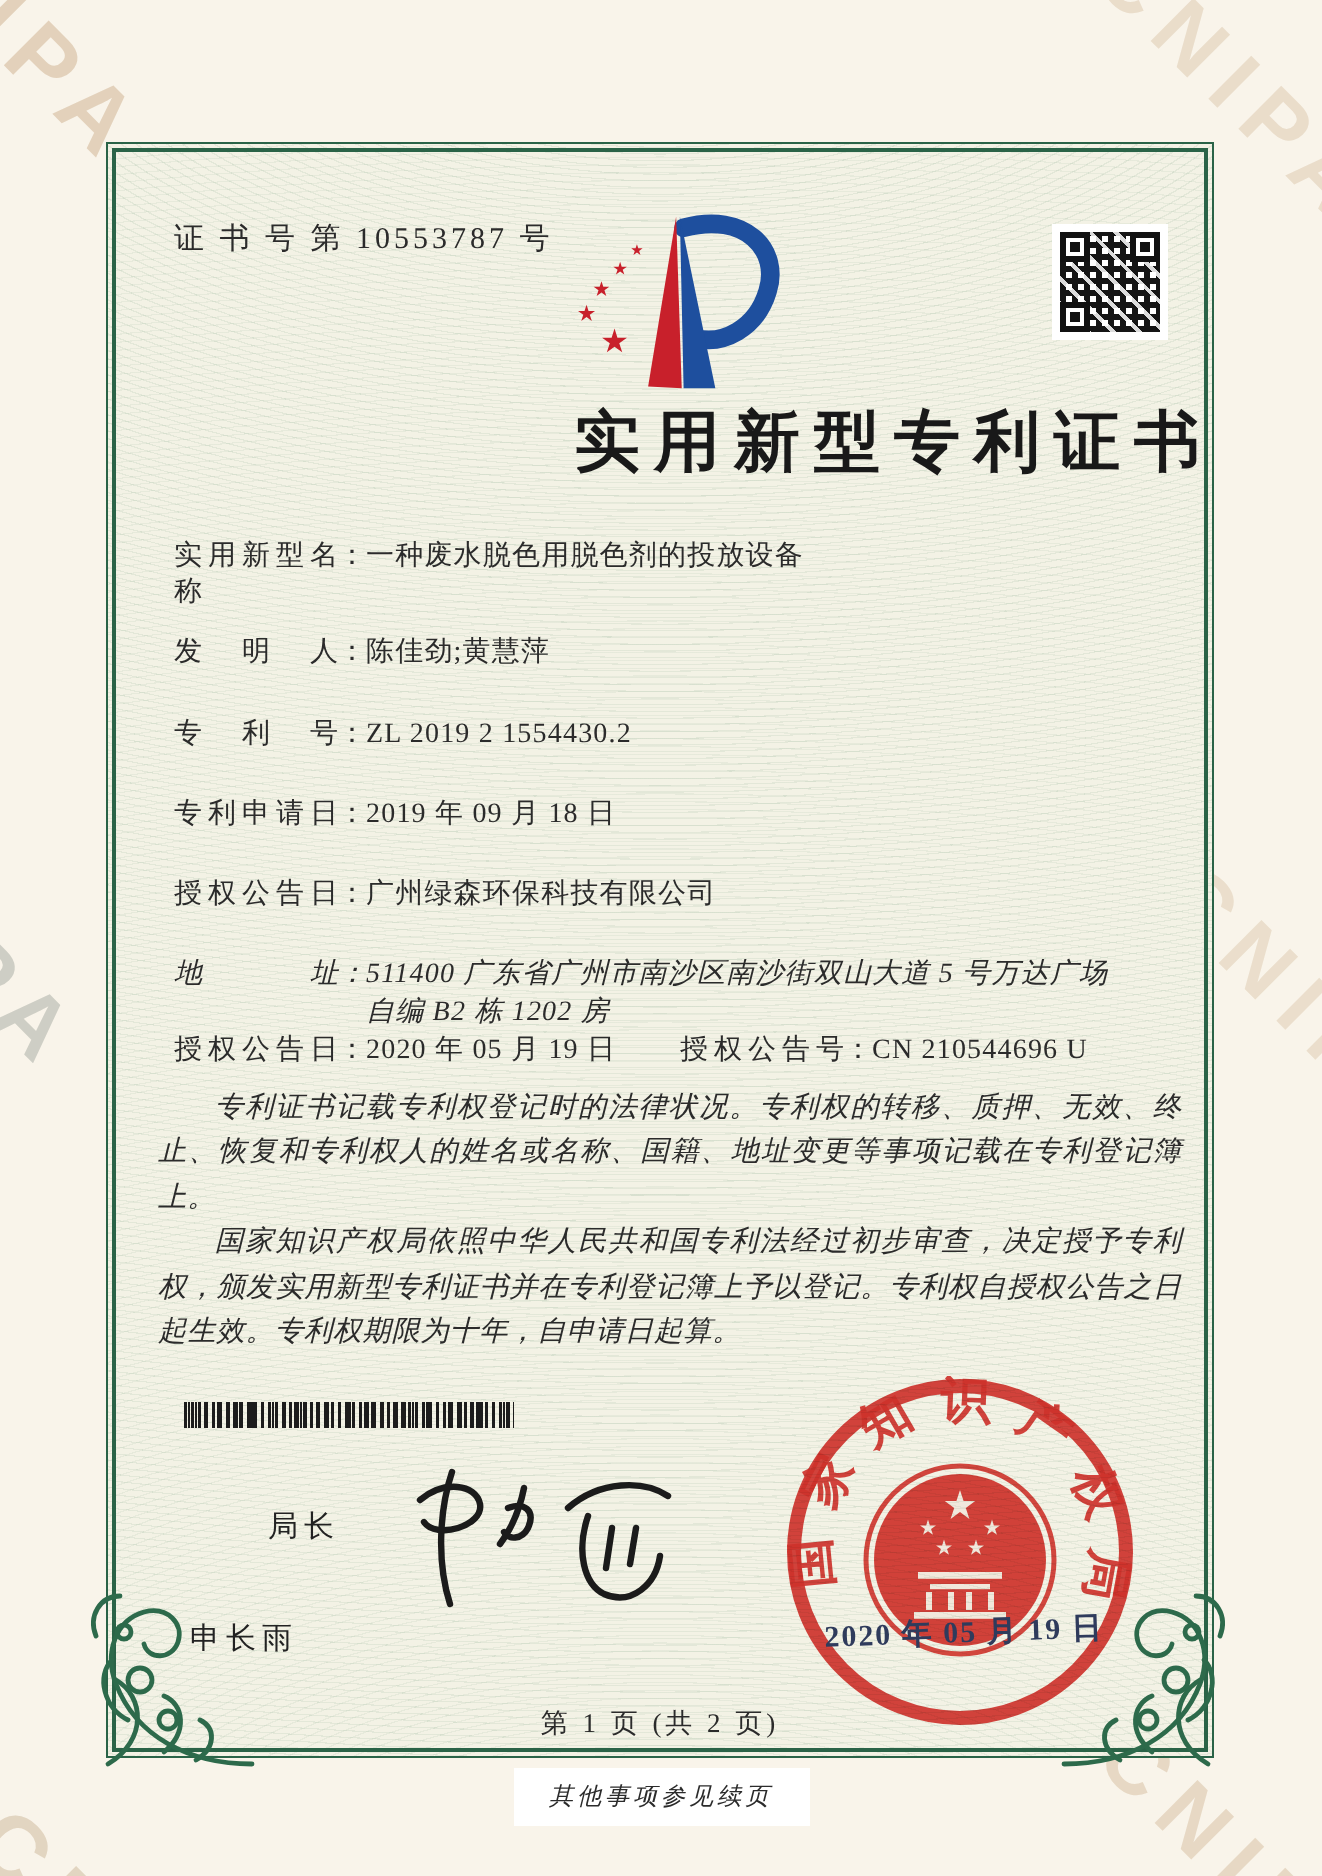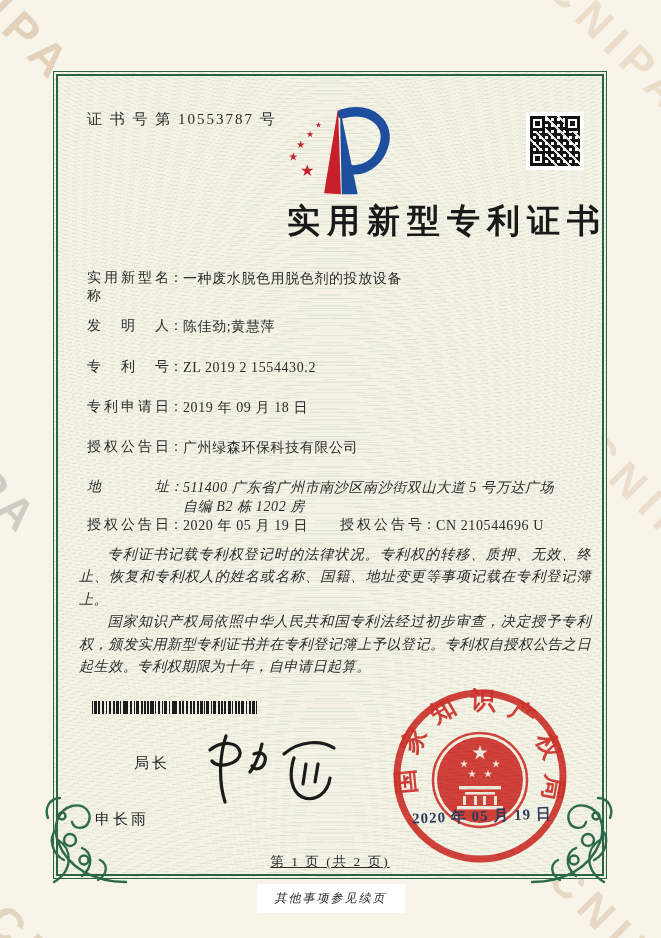--- a/index.html
+++ b/index.html
@@ -64,21 +64,21 @@
   .sig{position:absolute;left:198px;top:728px;z-index:3;}
   .seal{position:absolute;left:392px;top:688px;z-index:3;opacity:.92;mix-blend-mode:multiply;}
   .seal-date{position:absolute;left:398px;top:807px;width:168px;text-align:center;z-index:4;
              font-size:15px;font-weight:bold;color:#2f3b5c;letter-spacing:1px;transform:rotate(-2deg);}
   
   .orn{position:absolute;z-index:2;}
   .orn-bl{left:34px;top:790px;}
   .orn-br{left:524px;top:790px;transform:scaleX(-1);}
   
   .pageinfo{position:absolute;left:53px;top:853px;width:554px;text-align:center;z-index:2;
-            font-size:13.5px;color:#2b2b2b;letter-spacing:2px;text-decoration:underline;}
+            font-size:13.5px;color:#2b2b2b;letter-spacing:2px;}
   .note{position:absolute;left:50%;top:884px;transform:translateX(-50%);z-index:2;background:#fff;
         padding:6px 18px;font-size:12px;color:#2b2b2b;font-style:italic;letter-spacing:2px;white-space:nowrap;}
 </style>
 </head>
 <body>
 
 <div class="wm wm-tan wm1">CNIPA</div>
 <div class="wm wm2">CNIPA</div>
 <div class="wm wm-gray wm3">CNIPA</div>
 <div class="wm wm4">CNIPA</div>

